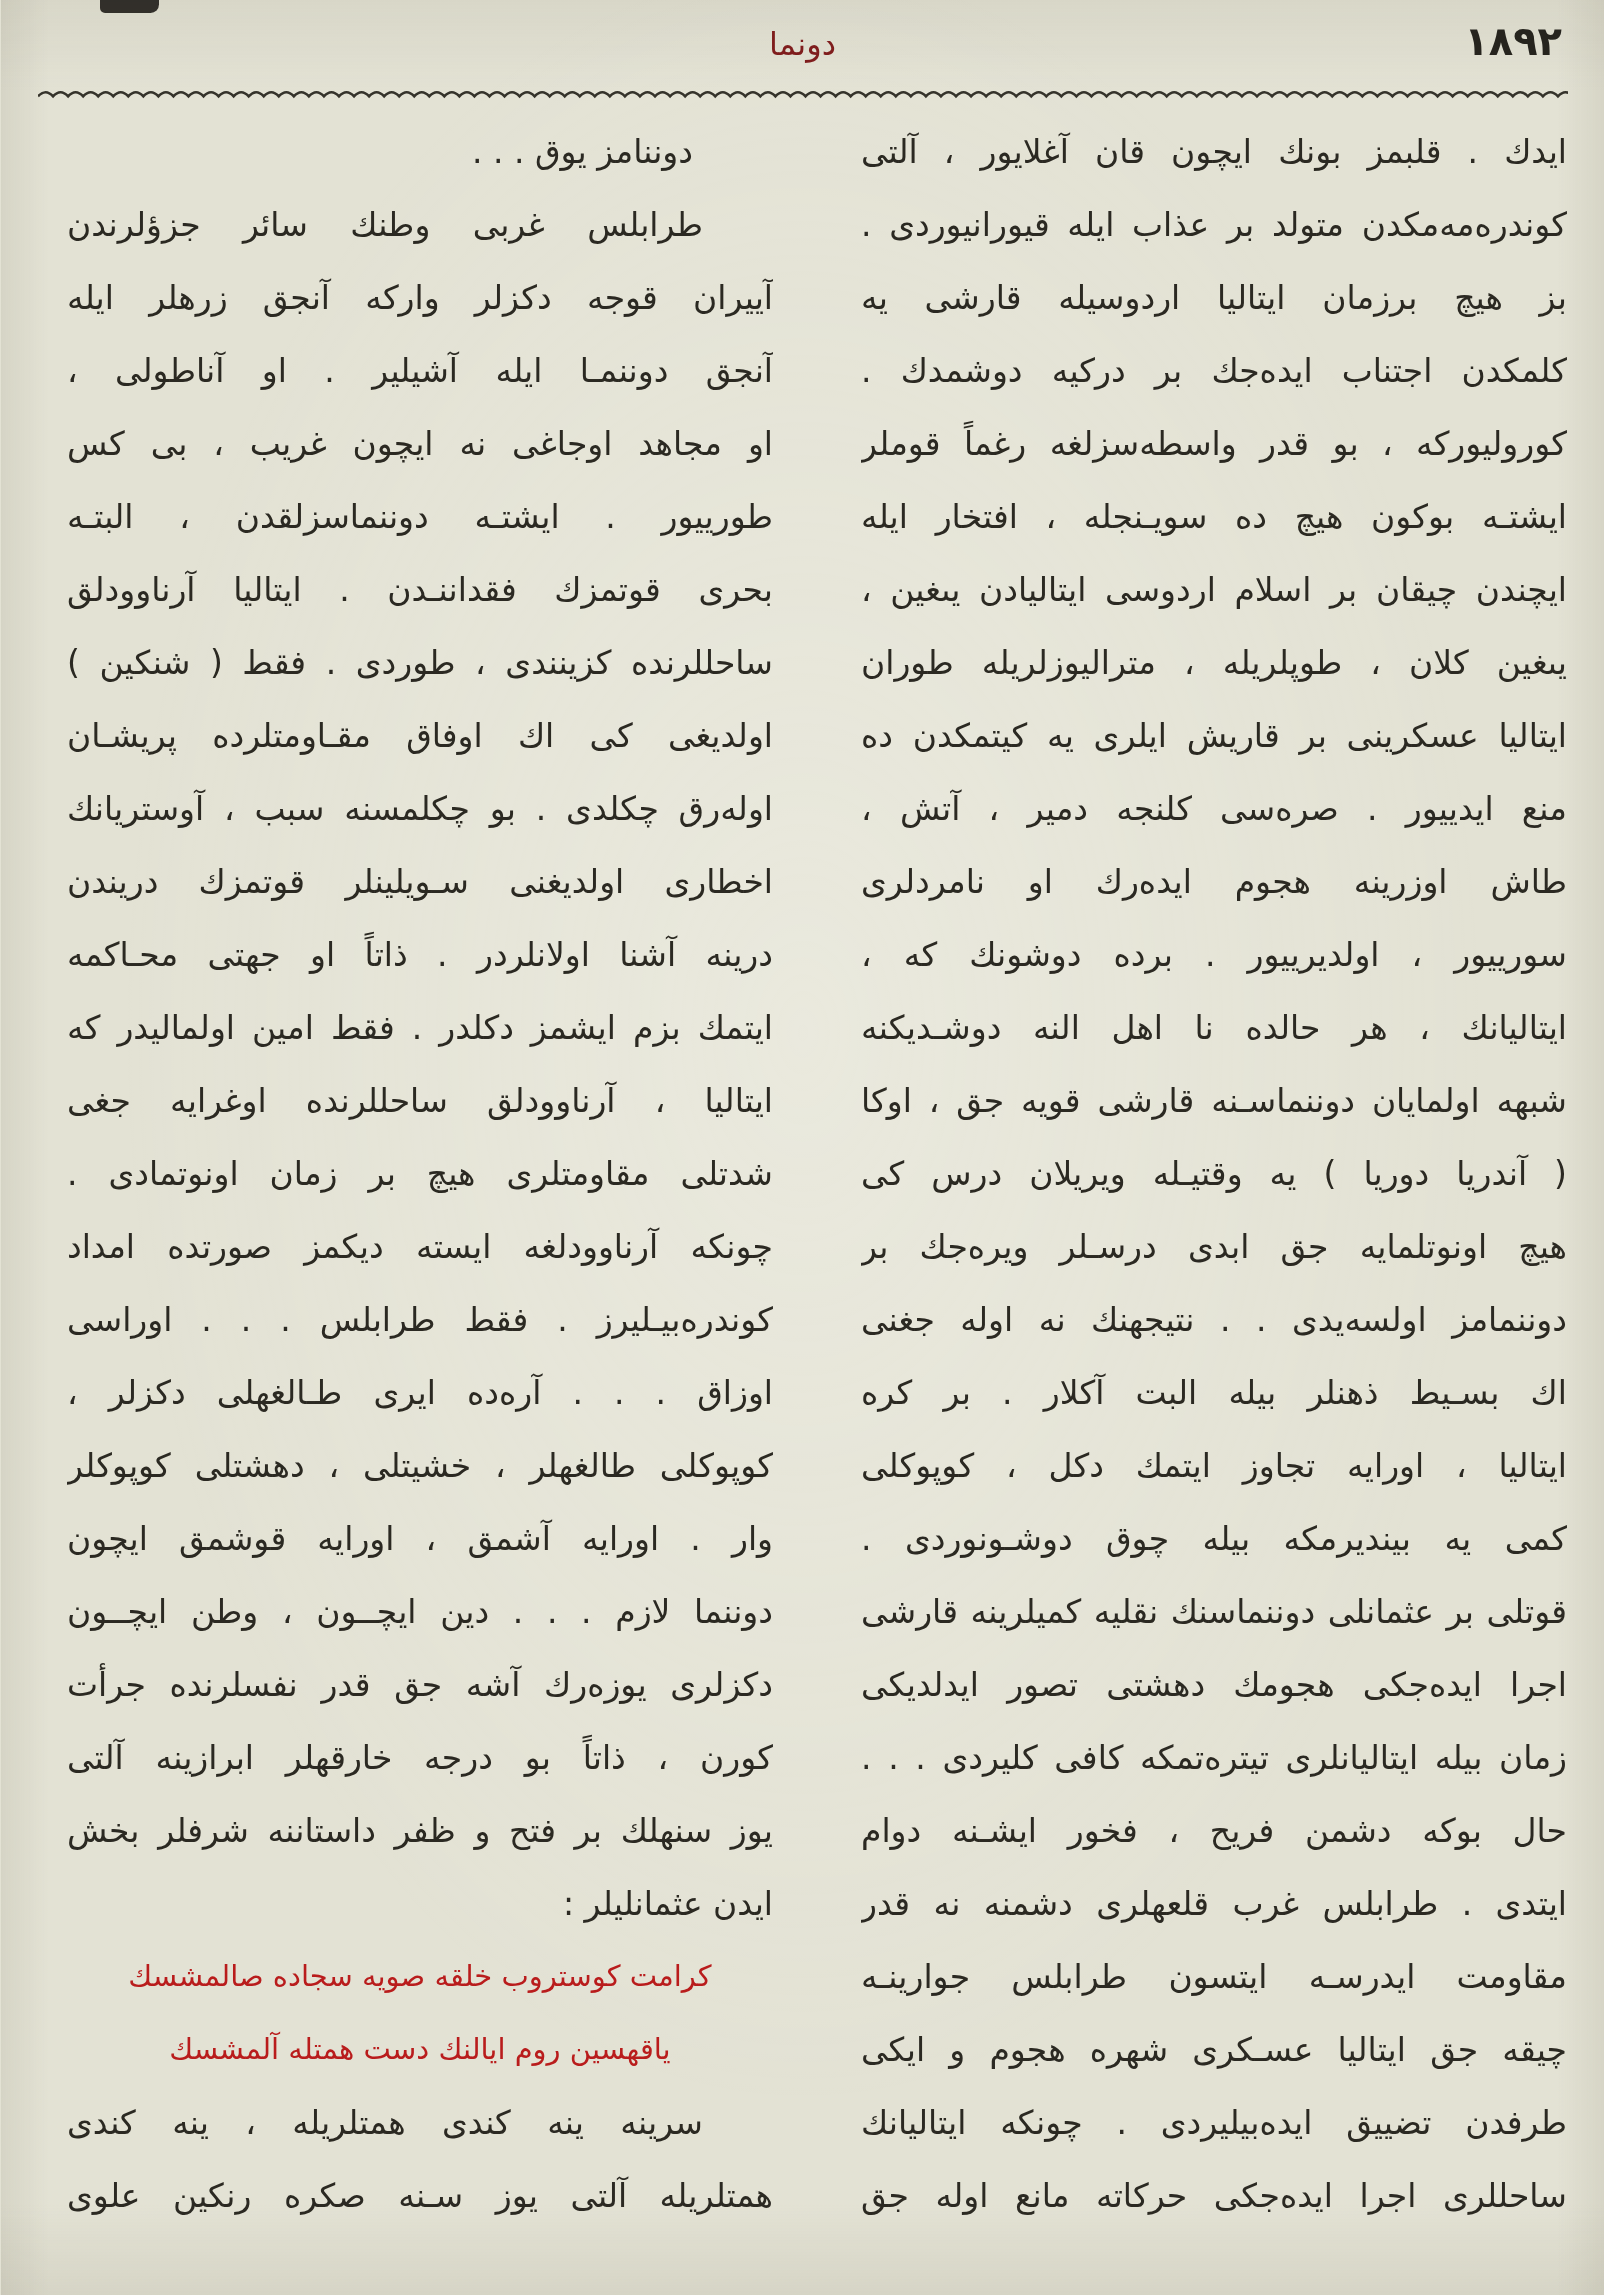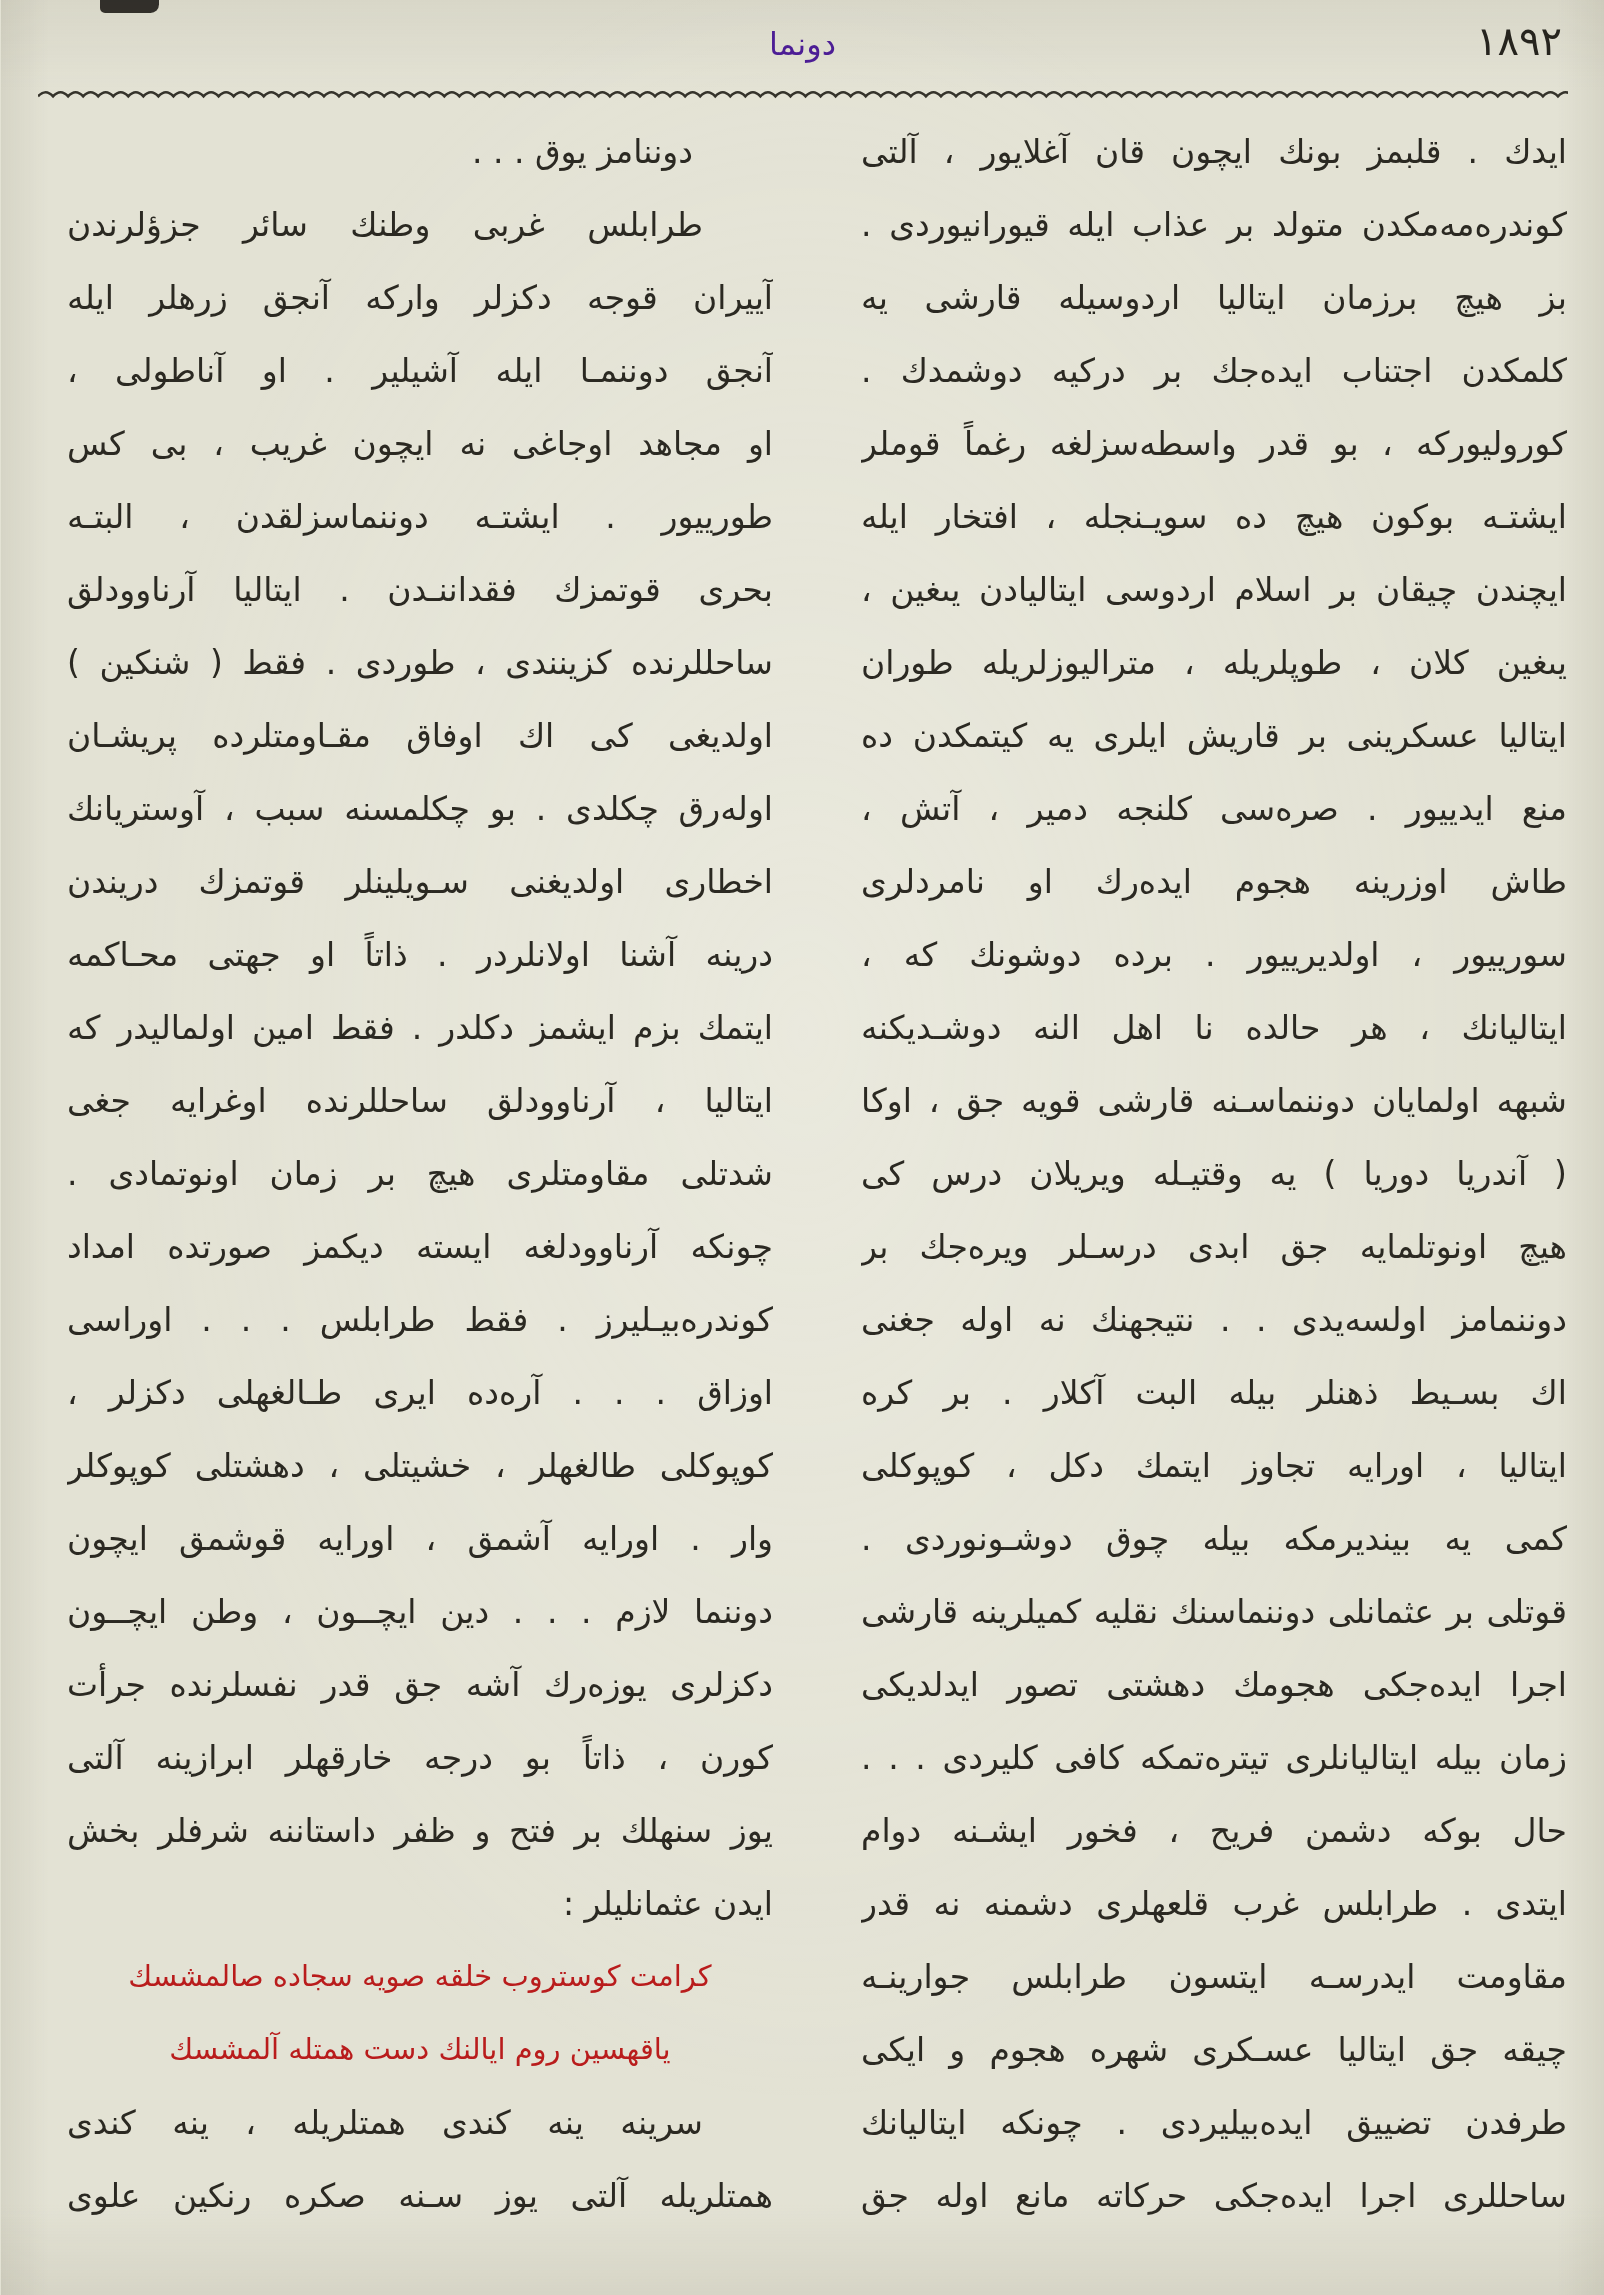--- a/index.html
+++ b/index.html
@@ -23,29 +23,30 @@
     position:relative;
     height:65px;
     padding-top:23.4px;
   }
   .page-title{
     position:absolute;
     top:25px;left:0;right:0;
     text-align:center;
     font-size:32px;
     letter-spacing:0.8px;
-    color:#4c1d95;
+    color:#7f1d1d;
   }
   .page-number{
     position:absolute;
     top:18.4px;
     left:auto;
     right:43px;
     font-size:40px;
     color:#26241e;
+    font-weight:bold;
   }
   .wave-rule{
     display:block;
     margin:0 auto;
     width:1530px;height:13.4px;
   }
   .columns{
     direction:rtl;
     display:flex;
     gap:62px;

